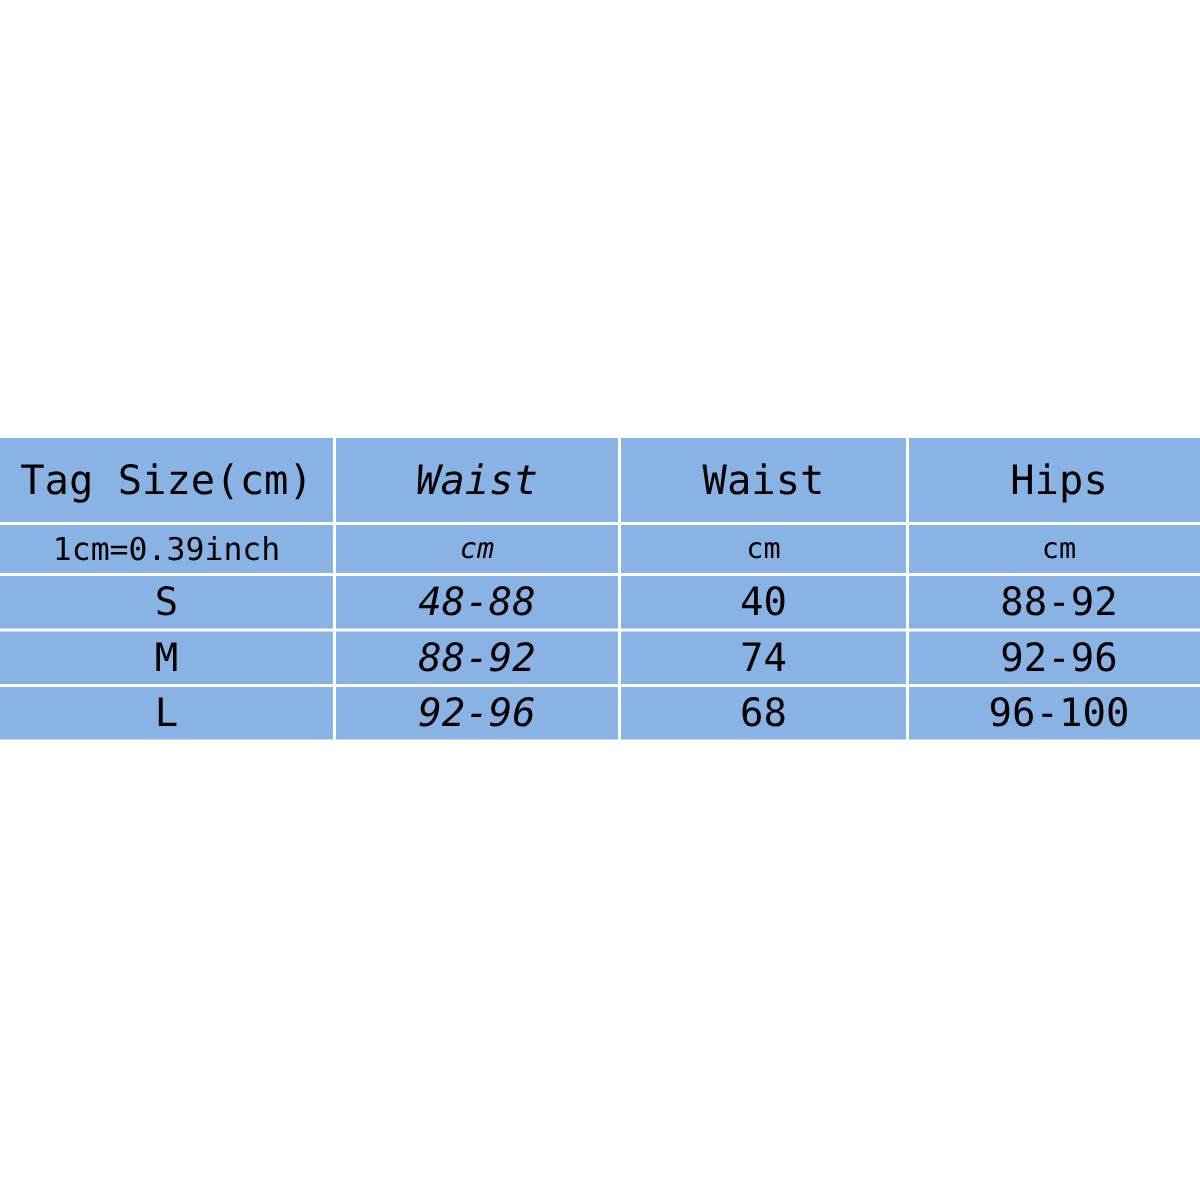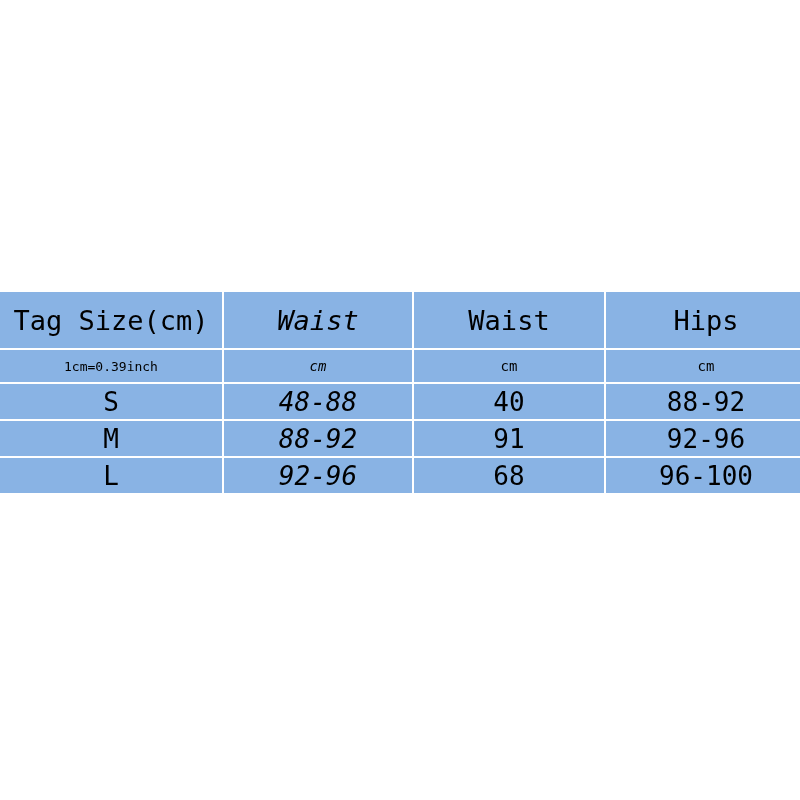--- a/index.html
+++ b/index.html
@@ -52,24 +52,24 @@
   .col-b { width: 188px; font-style: italic; }
   .col-c { width: 190px; }
   .col-d { width: 200px; }
 
   .row-head td {
     height: 56px;
     font-size: 27px;
   }
   .row-unit td {
     height: 32px;
-    font-size: 14px;
+    font-size: 19px;
   }
   .row-unit td.first-cell {
-    font-size: 13px;
+    font-size: 21px;
   }
   .row-data td {
     height: 35px;
     font-size: 26px;
   }
 </style>
 </head>
 <body>
 
 <div class="page">
@@ -89,21 +89,21 @@
       </tr>
       <tr class="row-data">
         <td class="col-a">S</td>
         <td class="col-b">48-88</td>
         <td class="col-c">40</td>
         <td class="col-d">88-92</td>
       </tr>
       <tr class="row-data">
         <td class="col-a">M</td>
         <td class="col-b">88-92</td>
-        <td class="col-c">91</td>
+        <td class="col-c">74</td>
         <td class="col-d">92-96</td>
       </tr>
       <tr class="row-data">
         <td class="col-a">L</td>
         <td class="col-b">92-96</td>
         <td class="col-c">68</td>
         <td class="col-d">96-100</td>
       </tr>
     </tbody>
   </table>

